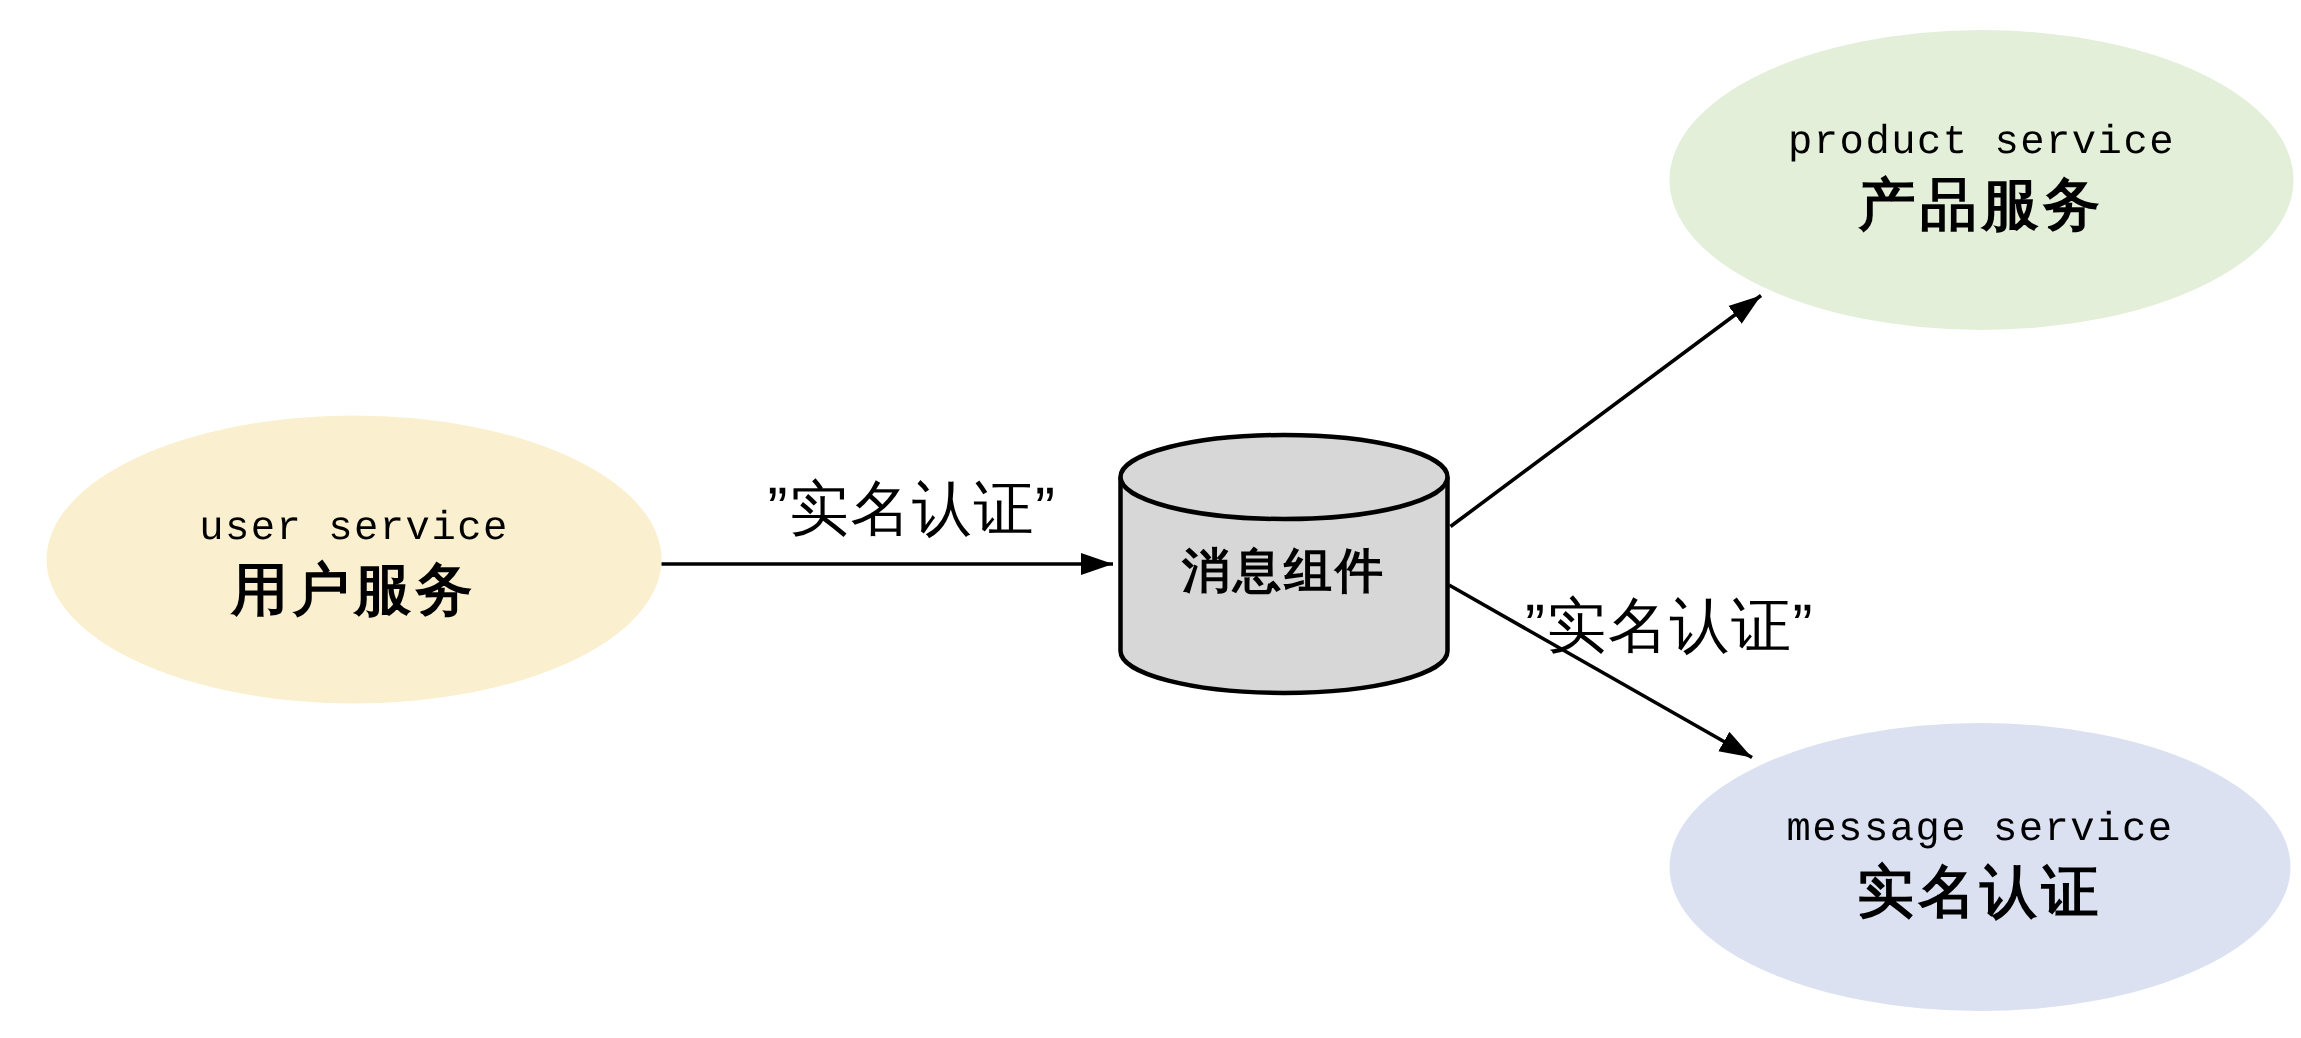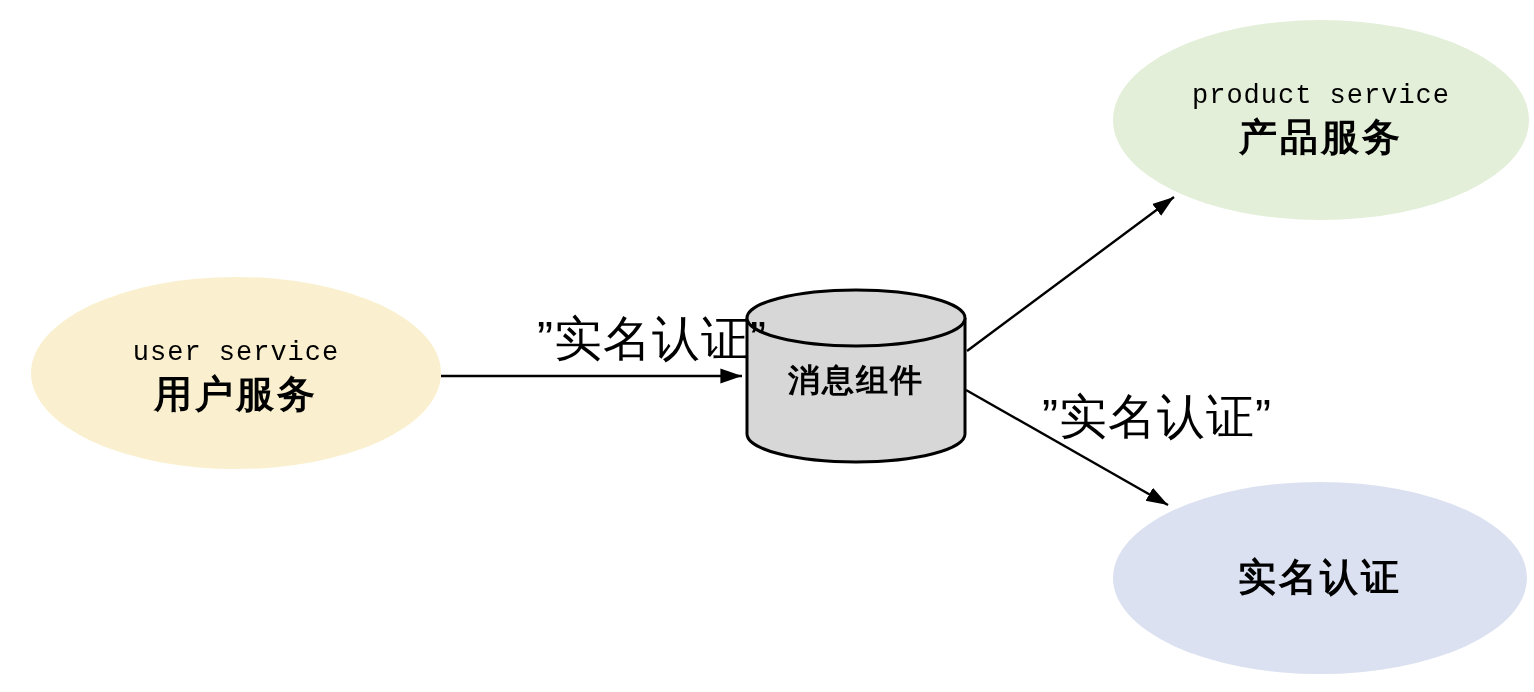--- a/index.html
+++ b/index.html
@@ -34,24 +34,23 @@
     font-weight: 700;
     line-height: 46px;
     letter-spacing: 3px;
   }
   .cyl-label {
     font-size: 32px;
     font-weight: 700;
     letter-spacing: 2px;
   }
   .edge-label {
-    font-size: 48px;
+    font-size: 40px;
     font-weight: 400;
     letter-spacing: 1px;
-    margin-left: 44px;
   }
   
   #lbl-user    { left: 236px;  top: 376px; }
   #lbl-product { left: 1321px; top: 119px; }
   #lbl-message { left: 1320px; top: 577px; }
   #lbl-mq      { left: 856px;  top: 381px; }
   #lbl-edge1   { left: 608px;  top: 339px; }
   #lbl-edge2   { left: 1113px; top: 417px; }
 </style>
 </head>
@@ -86,20 +85,21 @@
     <div class="en">product service</div>
     <div class="zh">产品服务</div>
   </div>
 
   <div class="label" id="lbl-user">
     <div class="en">user service</div>
     <div class="zh">用户服务</div>
   </div>
 
   <div class="label" id="lbl-message">
+    <div class="en">message service</div>
     <div class="zh">实名认证</div>
   </div>
 
   <div class="label cyl-label" id="lbl-mq">消息组件</div>
 
   <div class="label edge-label" id="lbl-edge1">”实名认证”</div>
   <div class="label edge-label" id="lbl-edge2">”实名认证”</div>
 
 </div>
 

